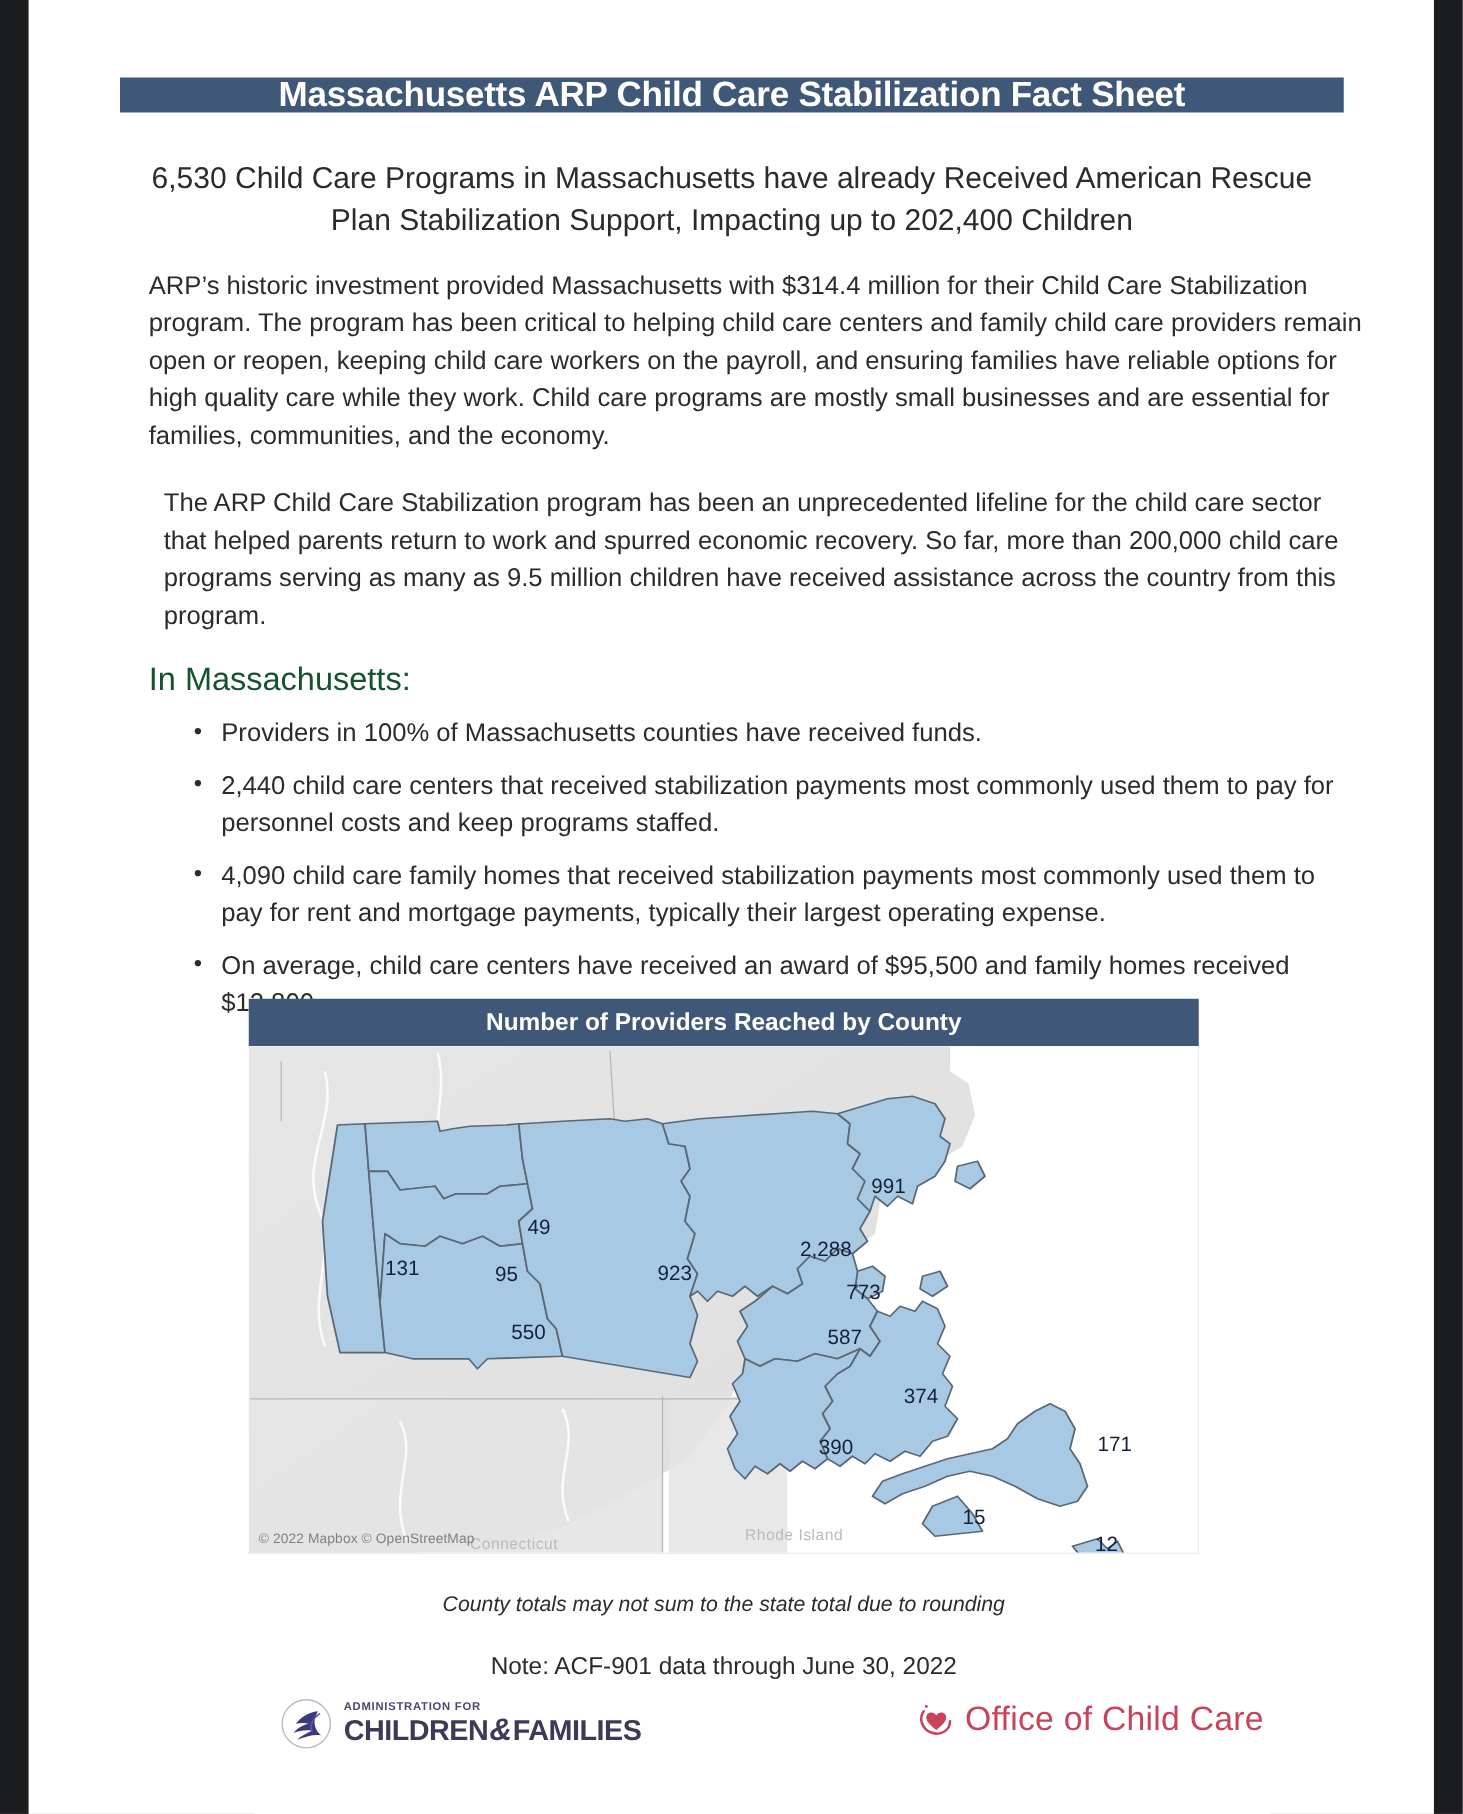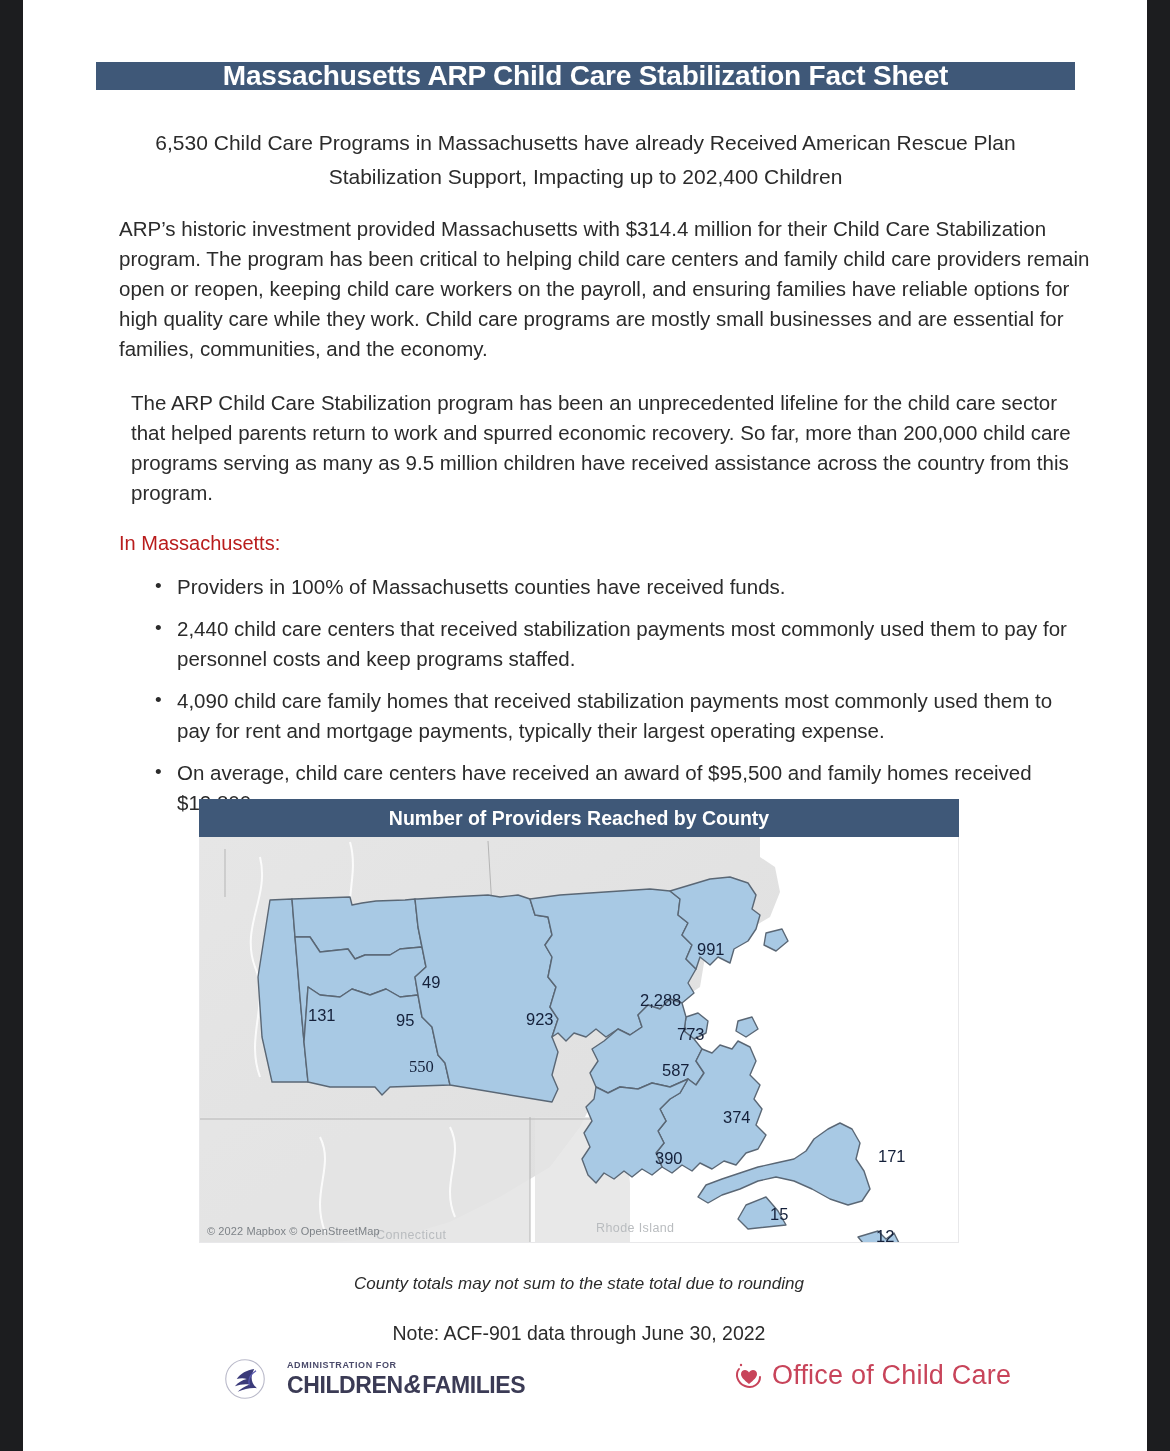--- a/index.html
+++ b/index.html
@@ -38,43 +38,43 @@
     letter-spacing: -0.2px;
     white-space: nowrap;
   }
 
   
   .subtitle {
     position: absolute;
     left: 80px; top: 126px;
     width: 965px;
     text-align: center;
-    font-size: 21px;
+    font-size: 24px;
     line-height: 34px;
     color: #2b2b2b;
   }
 
   
   .body-col {
     position: absolute;
     left: 96px; top: 214px;
     width: 975px;
   }
   .para {
     font-size: 20.5px;
     line-height: 30px;
     color: #2b2b2b;
     margin-bottom: 24px;
     text-align: left;
   }
   .para.tight { margin-bottom: 20px; margin-left: 12px; }
   .lead-in {
-    font-size: 20px;
+    font-size: 26px;
     line-height: 30px;
-    color: #b91c1c;
+    color: #14532d;
     margin-bottom: 14px;
   }
 
   ul.bullets {
     list-style: none;
     margin: 0; padding: 0 0 0 36px;
   }
   ul.bullets li {
     position: relative;
     font-size: 20.5px;
@@ -154,21 +154,21 @@
     width: 760px;
     text-align: center;
     font-size: 19.5px;
     color: #2b2b2b;
   }
 
   
   .logo-acf {
     position: absolute;
     left: 200px; top: 1357px;
-    display: flex; align-items: center; gap: 20px; justify-content: space-between;
+    display: flex; align-items: center; gap: 8px; justify-content: space-between;
   }
   .acf-mark { width: 44px; height: 44px; flex: none; }
   .acf-words { display: flex; flex-direction: column; line-height: 1; }
   .acf-small {
     font-size: 9px; font-weight: bold; color: #4a4a6a;
     letter-spacing: 0.6px; margin-bottom: 2px;
   }
   .acf-big {
     font-size: 23px; font-weight: bold; color: #3b3b55;
     letter-spacing: -0.4px; white-space: nowrap;
@@ -310,21 +310,21 @@
             <path d="M658,400 L678,394 L686,402 L694,396 L700,408 L688,416 L668,412 Z"></path>
           </g>
         </svg>
 
         <div class="state-label" style="left:176px; top:351px;margin-top:40px;">Connecticut</div>
         <div class="state-label" style="left:396px; top:384px;">Rhode Island</div>
 
         <div class="county-value" style="left:108px; top:169px;">131</div>
         <div class="county-value" style="left:222px; top:136px;">49</div>
         <div class="county-value" style="left:196px; top:174px;">95</div>
-        <div class="county-value" style="left:209px; top:220px;font-family:Liberation Serif, serif;">550</div>
+        <div class="county-value" style="left:209px; top:220px;">550</div>
         <div class="county-value" style="left:326px; top:173px;">923</div>
         <div class="county-value" style="left:440px; top:154px;">2,288</div>
         <div class="county-value" style="left:497px; top:103px;">991</div>
         <div class="county-value" style="left:477px; top:188px;">773</div>
         <div class="county-value" style="left:462px; top:224px;">587</div>
         <div class="county-value" style="left:523px; top:271px;">374</div>
         <div class="county-value" style="left:455px; top:312px;">390</div>
         <div class="county-value" style="left:678px; top:310px;">171</div>
         <div class="county-value" style="left:570px; top:368px;">15</div>
         <div class="county-value" style="left:676px; top:390px;">12</div>

